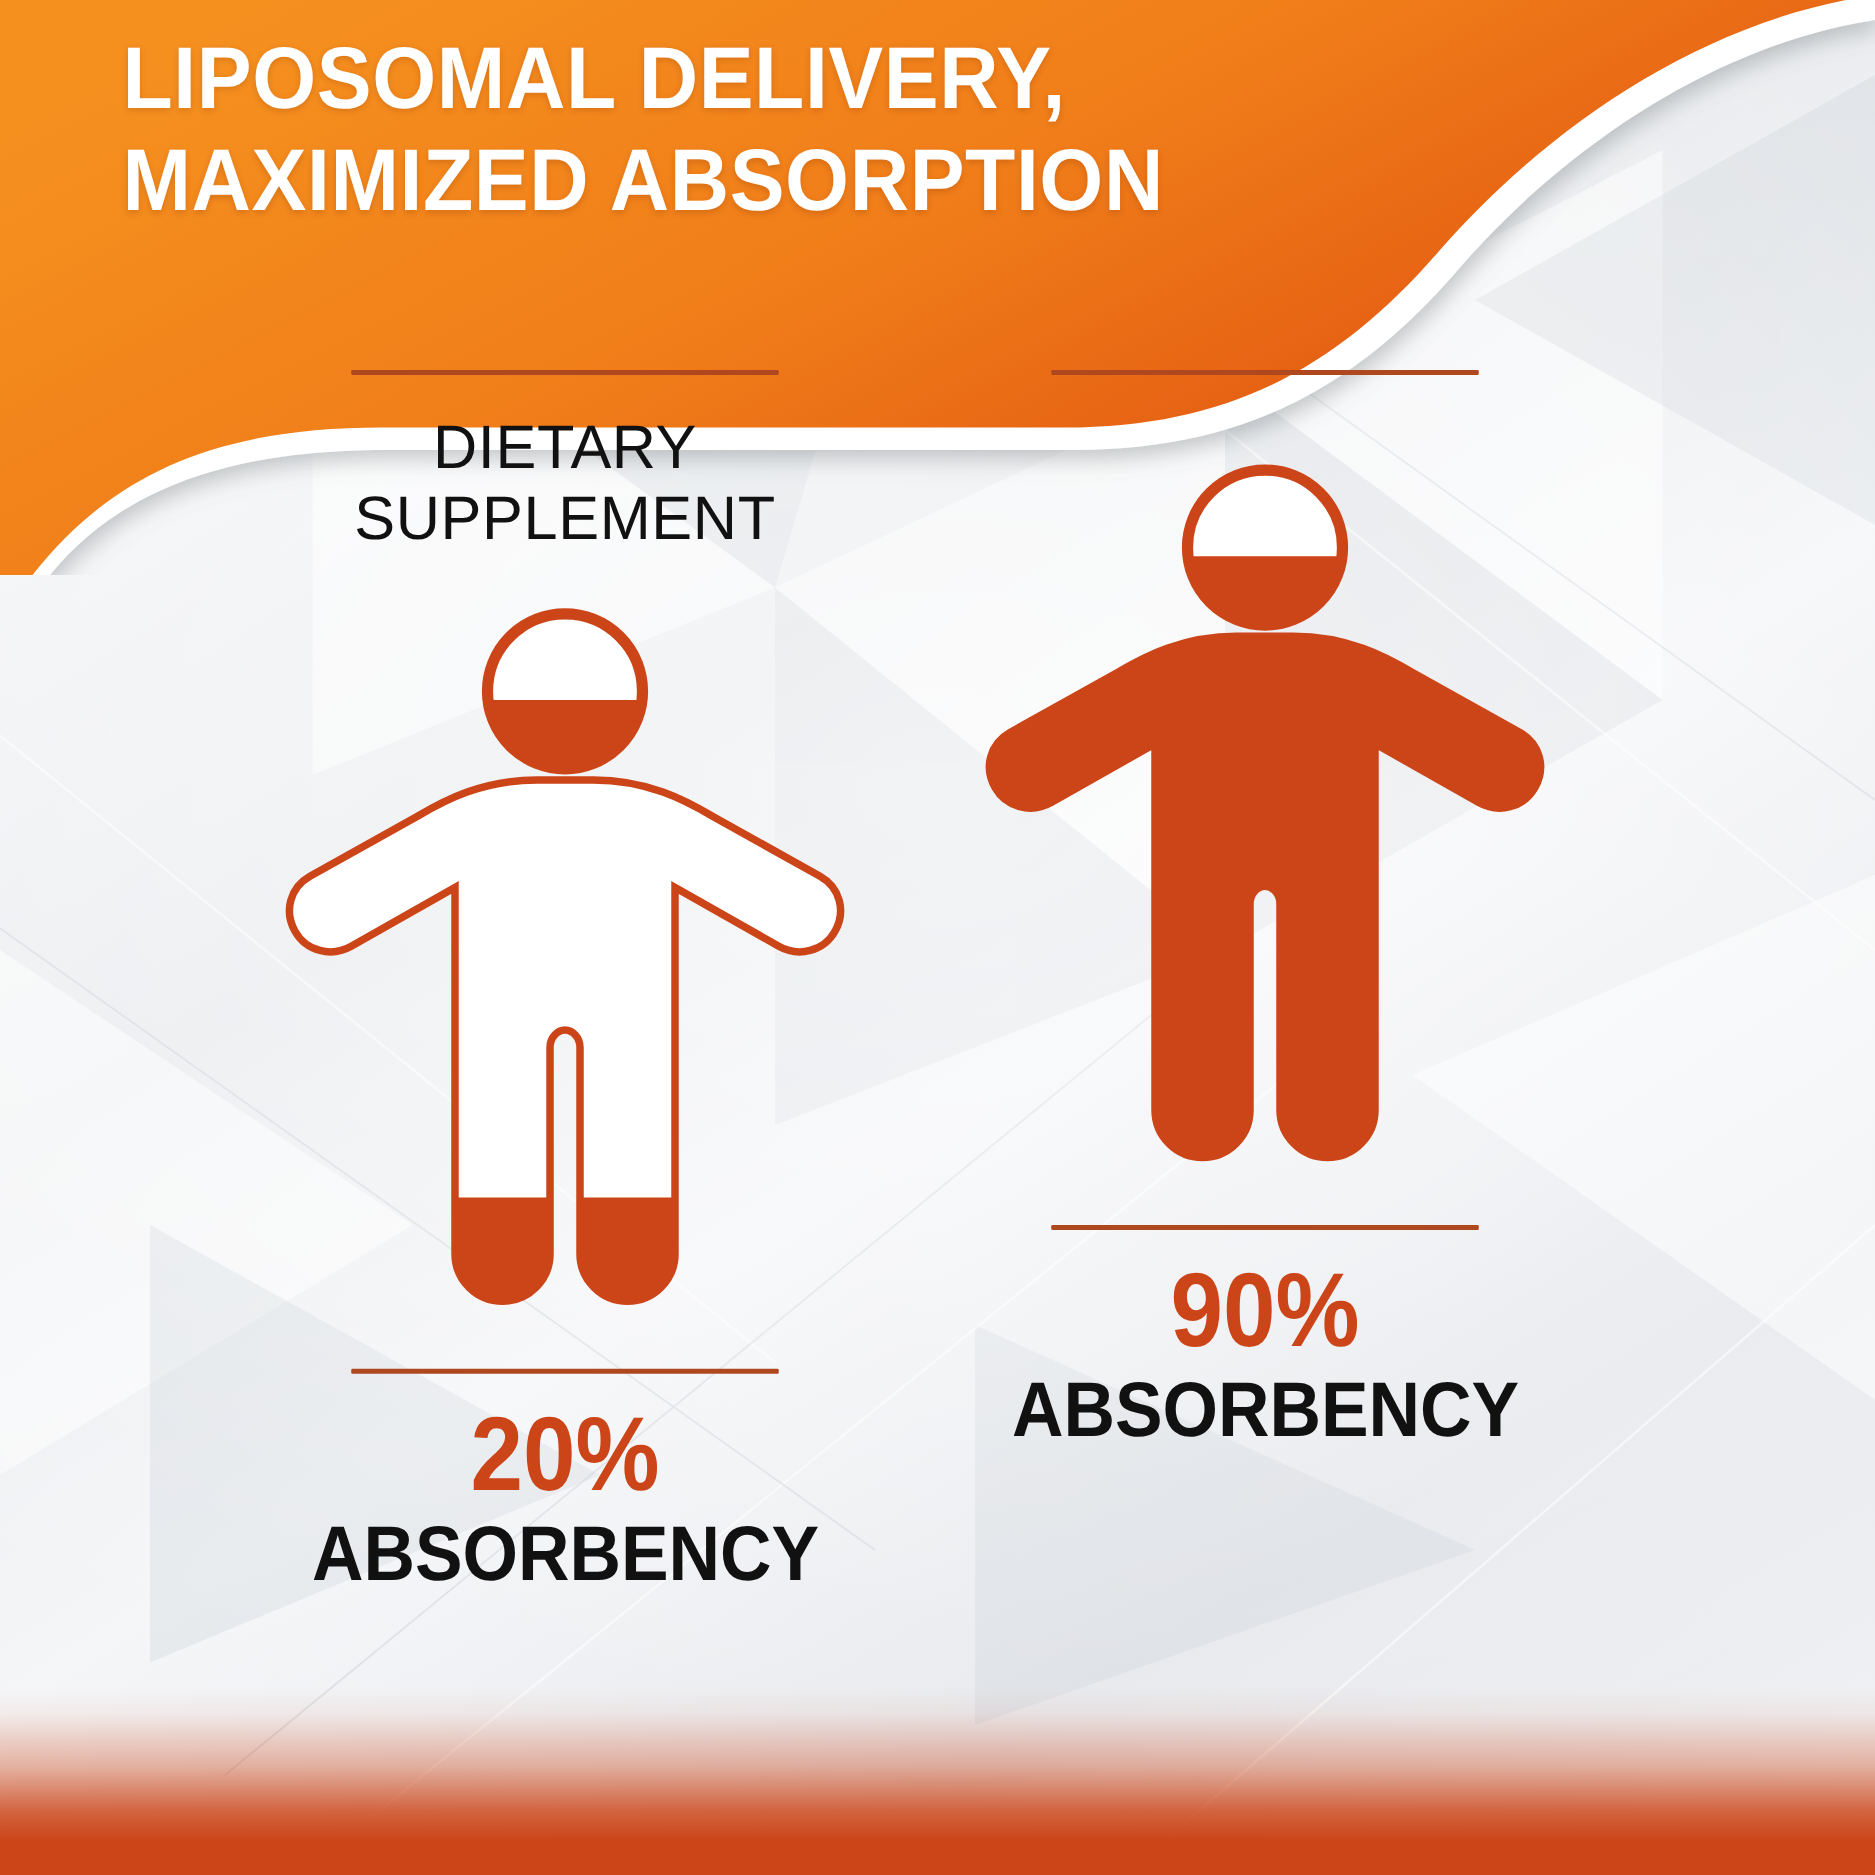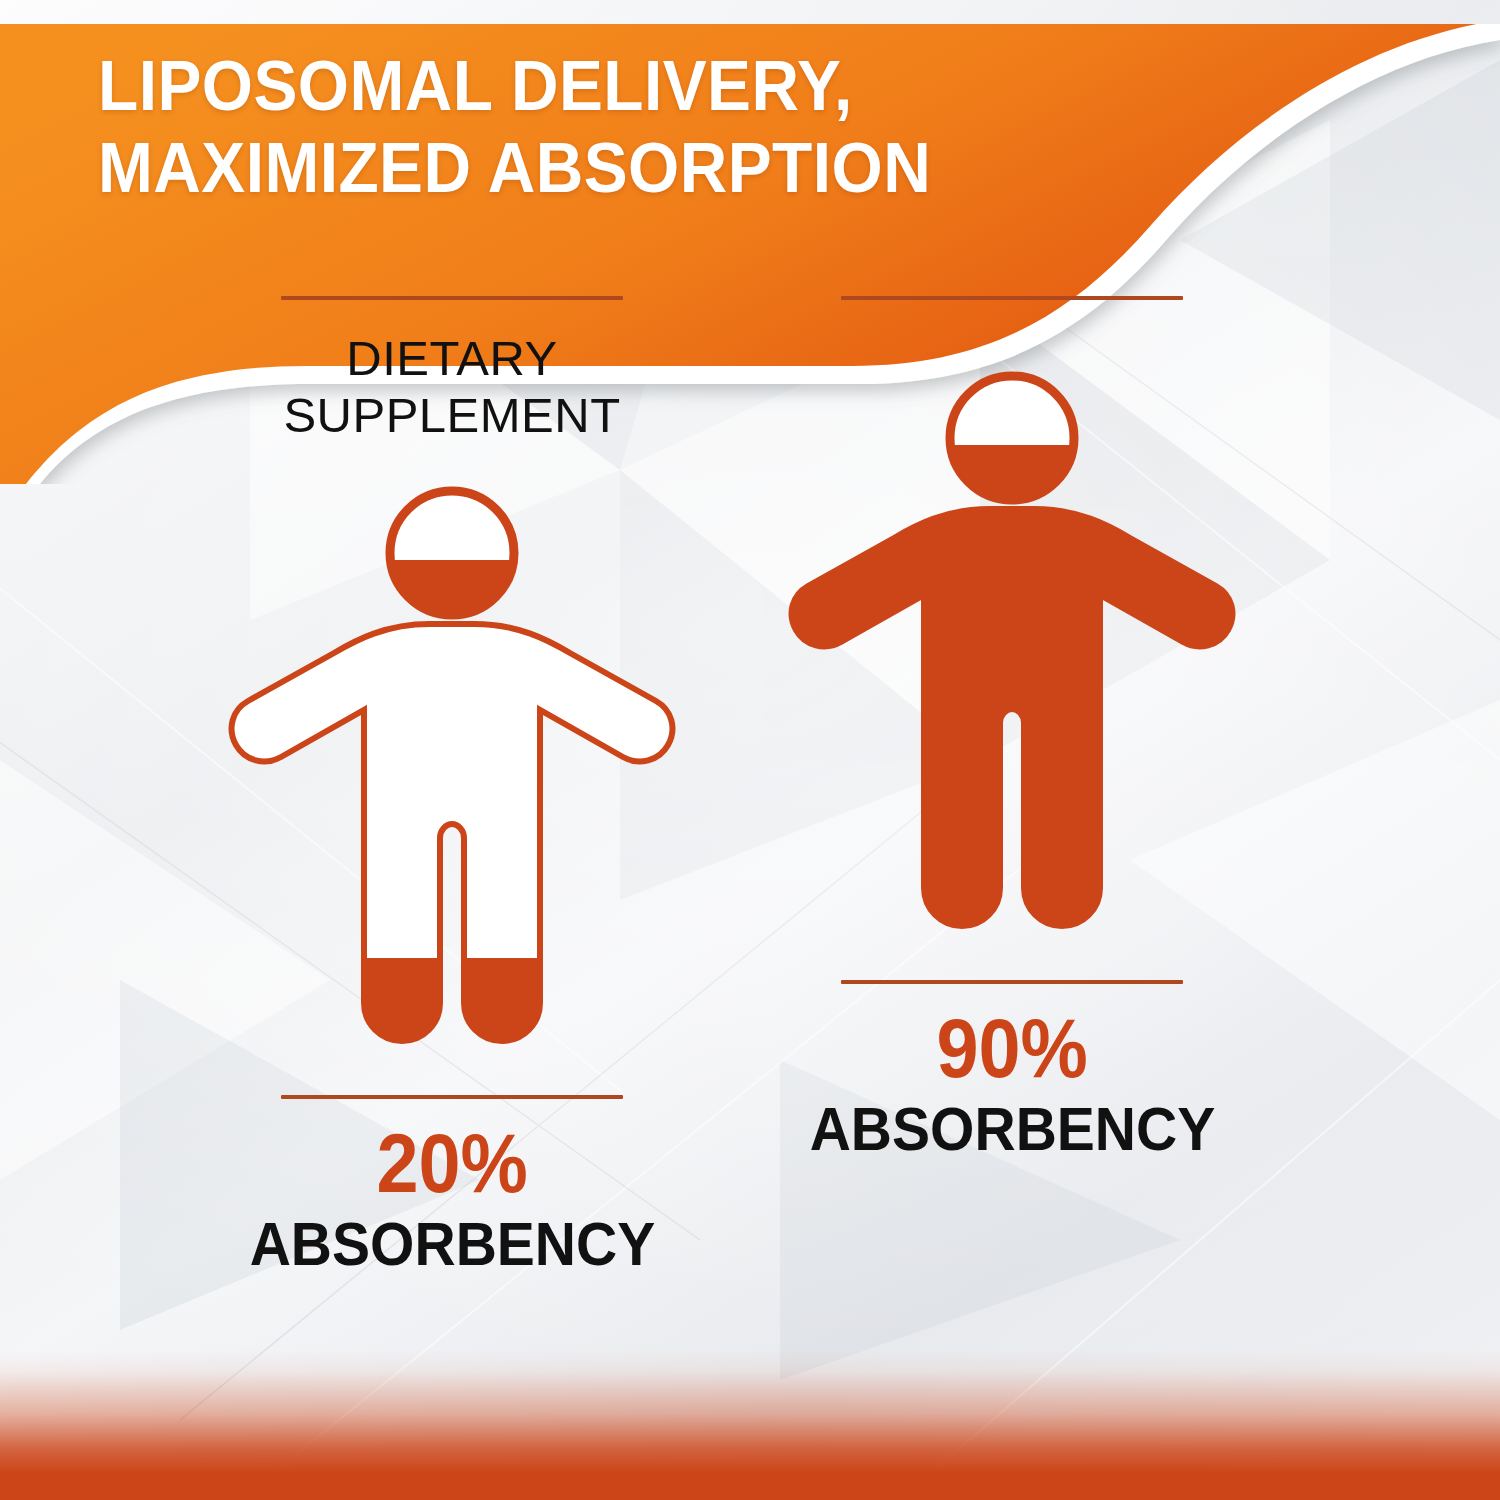--- a/index.html
+++ b/index.html
@@ -31,21 +31,20 @@
     position:absolute; inset:0;
     background:
       radial-gradient(ellipse 120% 85% at 50% 42%, rgba(255,255,255,0.55) 0%, rgba(255,255,255,0) 68%);
   }
 
   
   .header-wrap {
     position:absolute; left:0; top:0;
     width:1276px; height:460px;
     pointer-events:none;
-    margin-top:24px;
   }
   .header-wrap svg { display:block; width:1500px; height:460px; }
 
   .header-title {
     position:absolute;
     left:98px; top:22px;
     width:1010px;
     color:#ffffff;
     font-family:"Liberation Sans", sans-serif;
     font-weight:bold;

